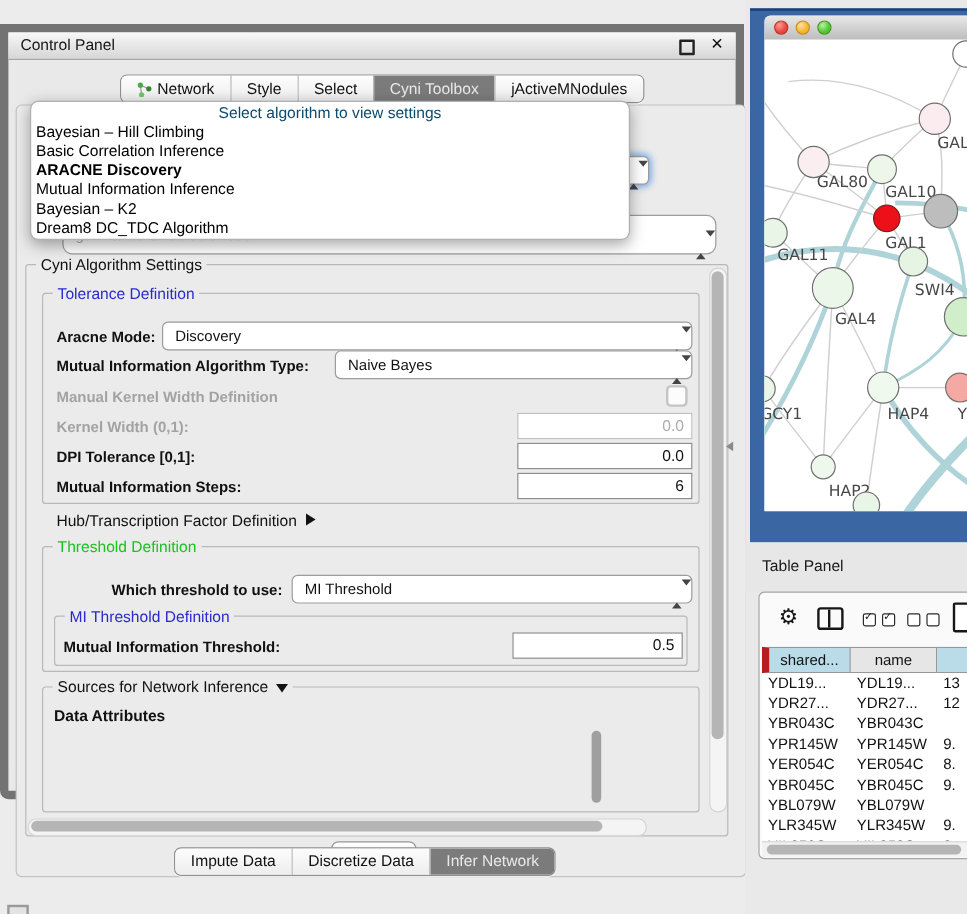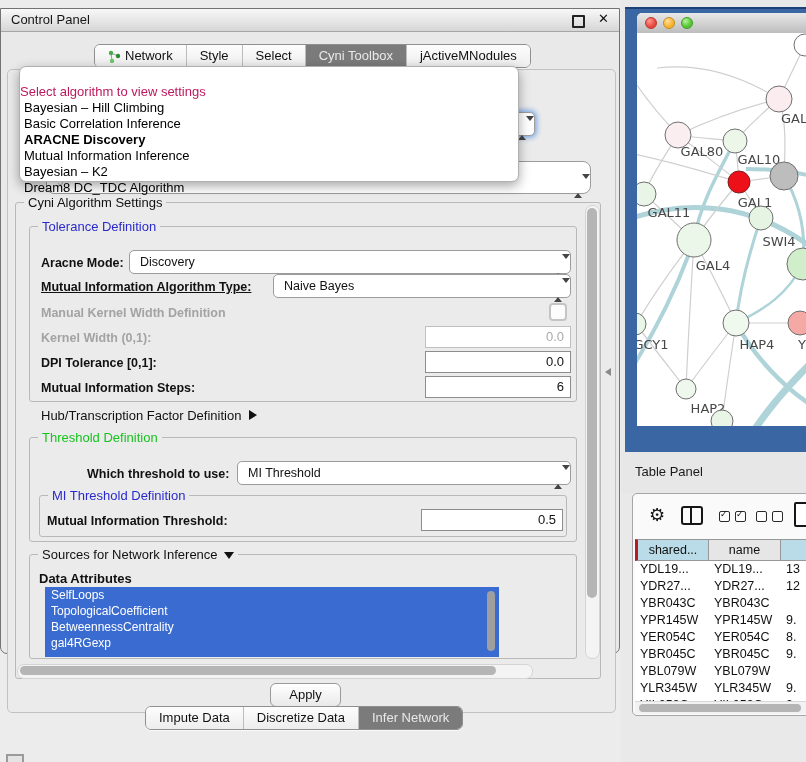--- a/index.html
+++ b/index.html
@@ -1,38 +1,38 @@
 <!DOCTYPE html>
 <html><head>
 <meta charset="utf-8">
 <style>
   html,body{margin:0;padding:0;}
   #screen{position:relative;width:806px;height:762px;background:#ececec;overflow:hidden;
           font-family:"Liberation Sans","DejaVu Sans",sans-serif;color:#111;}
   
-  .cwin{position:absolute;left:0;top:8px;width:620px;height:646px;background:#e9e9e9;
-        border:1px solid #737373;border-radius:0 0 7px 7px;box-sizing:border-box;}
+  .cwin{position:absolute;left:0;top:20px;width:620px;height:646px;background:#e9e9e9;
+        border:7px solid #737373;border-radius:0 0 7px 7px;box-sizing:border-box;}
   .cw-title{position:absolute;left:0;top:0;width:100%;height:22px;
         background:linear-gradient(#f8f8f8,#d6d6d6);border-bottom:1px solid #a6a6a6;}
   .cw-title .t{position:absolute;left:10px;top:3px;font-size:13px;color:#161616;}
   .float-ic{position:absolute;right:34px;top:6px;width:9px;height:9px;border:2px solid #222;border-radius:1px;}
   .close-ic{position:absolute;right:10px;top:2px;font-size:13px;font-weight:bold;color:#111;}
   .innerpanel{position:absolute;left:6px;top:60px;width:607px;height:642px;background:#ebebeb;
         border:1px solid #c2c2c2;border-radius:5px;}
   
   .seg{position:absolute;display:flex;border:1px solid #8f8f8f;border-radius:6px;overflow:hidden;
        background:#f6f6f6;height:22px;box-shadow:0 1px 0 rgba(255,255,255,.7);}
   .seg .sg{font-size:13px;line-height:22px;padding:0 13px;background:linear-gradient(#fdfdfd,#ededed);
        border-left:1px solid #bdbdbd;white-space:nowrap;display:flex;align-items:center;gap:4px;}
   .seg .sg:first-child{border-left:none;text-align:right;}
   .seg .sg.sel{background:#7b7b7b;color:#e9e9e9;}
   
   .popup{position:absolute;left:18px;top:57px;width:498px;height:114px;background:#fff;
        border:1px solid #b0b0b0;border-radius:7px;box-shadow:0 4px 12px rgba(0,0,0,.35);z-index:50;}
-  .popup .ph{height:16px;line-height:16px;color:#be185d;font-size:13px;margin-top:17px;}
+  .popup .ph{height:16px;line-height:16px;text-align:center;color:#0c4a6e;font-size:13px;margin-top:1px;}
   .popup .it{height:16px;line-height:16px;font-size:13px;padding-left:4px;color:#000;white-space:nowrap;}
   .popup .it.sel{font-weight:bold;}
   
   .combo{position:absolute;height:24px;background:#fff;border:1px solid #9c9c9c;border-radius:5px;
        font-size:12.5px;line-height:22px;padding-left:10px;box-sizing:border-box;color:#111;}
   .stepper{position:absolute;right:5px;top:4px;width:11px;}
   .stepper .u{width:0;height:0;border-left:4px solid transparent;border-right:4px solid transparent;
        border-bottom:5px solid #444;margin:1px auto 2px;}
   .stepper .d{width:0;height:0;border-left:4px solid transparent;border-right:4px solid transparent;
        border-top:5px solid #444;margin:0 auto;}
@@ -82,21 +82,21 @@
   .gear{position:absolute;left:16px;top:10px;font-size:18px;color:#161616;}
   .colsic{position:absolute;left:48px;top:12px;width:18px;height:15px;border:2px solid #161616;border-radius:3px;}
   .colsic:after{content:"";position:absolute;left:7px;top:0;width:2px;height:15px;background:#161616;}
   .cbpair{position:absolute;top:17px;display:flex;gap:5px;}
   .cb{width:9px;height:9px;border:1.5px solid #2a2a2a;border-radius:2px;position:relative;background:#fff;}
   .cb.on:after{content:"✓";position:absolute;left:0px;top:-3px;font-size:9px;font-weight:bold;color:#111;}
   .docic{position:absolute;left:161px;top:8px;width:15px;height:21px;border:2px solid #161616;border-radius:2px;background:#fff;}
   .thead{position:absolute;left:2px;top:45px;width:236px;height:22px;display:flex;overflow:hidden;}
   .th{font-size:12.5px;line-height:21px;text-align:center;border:1px solid #979797;border-left:none;
       box-sizing:border-box;background:#badce9;white-space:nowrap;overflow:hidden;}
-  .th:first-child{border-left:3px solid #b91c1c;}
+  .th:first-child{border-left:6px solid #b91c1c;}
   .th.gray{background:#e6e6e6;}
   .tbody{position:absolute;left:2px;top:67px;width:236px;height:140px;overflow:hidden;background:#fff;}
   .trow{display:flex;height:17px;}
   .tcell{font-size:12.5px;line-height:17px;padding-left:5px;white-space:nowrap;overflow:hidden;box-sizing:border-box;}
   .c0{width:74px;}.c1{width:72px;}.c2{width:90px;}
   .th.c0{width:74px;}.th.c1{width:72px;}.th.c2{width:90px;}
   .t-hsb{position:absolute;left:2px;top:207px;width:236px;height:12px;background:#f2f2f2;border-top:1px solid #d8d8d8;}
   .t-hsb .sb-thumb{left:4px;top:2px;width:162px;height:8px;}
   svg text{font-family:"DejaVu Sans","Liberation Sans",sans-serif;}
 </style>
@@ -166,21 +166,21 @@
     </div>
 
     <div class="fs" style="left:28px;top:217px;width:548px;height:176px;">
       <span class="lg blue">Tolerance Definition</span>
     </div>
     <span class="lab" style="left:40px;top:247px;">Aracne Mode:</span>
     <div class="combo" style="left:128px;top:241px;width:442px;">
       <span>Discovery</span>
       <span class="stepper"><span class="u"></span><span class="d"></span></span>
     </div>
-    <span class="lab" style="left:40px;top:271px;text-decoration:underline;">Mutual Information Algorithm Type:</span>
+    <span class="lab" style="left:40px;top:271px;">Mutual Information Algorithm Type:</span>
     <div class="combo" style="left:272px;top:265px;width:298px;">
       <span>Naive Bayes</span>
       <span class="stepper"><span class="u"></span><span class="d"></span></span>
     </div>
     <span class="lab dis" style="left:40px;top:297px;">Manual Kernel Width Definition</span>
     <span class="chk" style="left:548px;top:294px;"></span>
     <span class="lab dis" style="left:40px;top:322px;">Kernel Width (0,1):</span>
     <div class="tfield dis" style="left:424px;top:317px;width:132px;">0.0</div>
     <span class="lab" style="left:40px;top:347px;">DPI Tolerance [0,1]:</span>
     <div class="tfield" style="left:424px;top:342px;width:132px;">0.0</div>
@@ -202,26 +202,20 @@
     <div class="fs" style="left:38px;top:486px;width:528px;height:42px;">
       <span class="lg blue">MI Threshold Definition</span>
     </div>
     <span class="lab" style="left:46px;top:505px;">Mutual Information Threshold:</span>
     <div class="tfield" style="left:420px;top:500px;width:128px;">0.5</div>
 
     <div class="fs" style="left:28px;top:545px;width:548px;height:105px;">
       <span class="lg"><span>Sources for Network Inference</span><span class="tri-d"></span></span>
     </div>
     <span class="lab" style="left:38px;top:562px;font-size:13px;">Data Attributes</span>
-    <div class="srclist" style="left:44px;top:578px;width:454px;height:70px;">
-      <div class="li">SelfLoops</div>
-      <div class="li">TopologicalCoefficient</div>
-      <div class="li">BetweennessCentrality</div>
-      <div class="li">gal4RGexp</div>
-    </div>
     <div class="sb-thumb" style="left:486px;top:582px;width:8px;height:60px;background:#9f9f9f;"></div>
 
     <div class="sb-track" style="left:16px;top:655px;width:514px;height:13px;">
       <div class="sb-thumb" style="left:2px;top:1px;width:476px;height:9px;"></div>
     </div>
 
     <div class="applybtn" style="left:269px;top:674px;width:69px;">Apply</div>
   </div>
 
   <div class="seg" style="left:145px;top:706px;">

